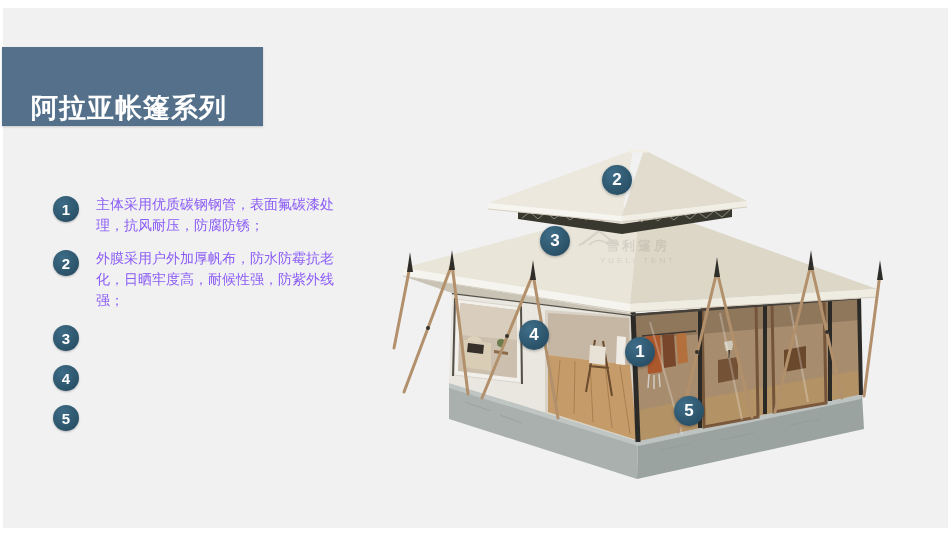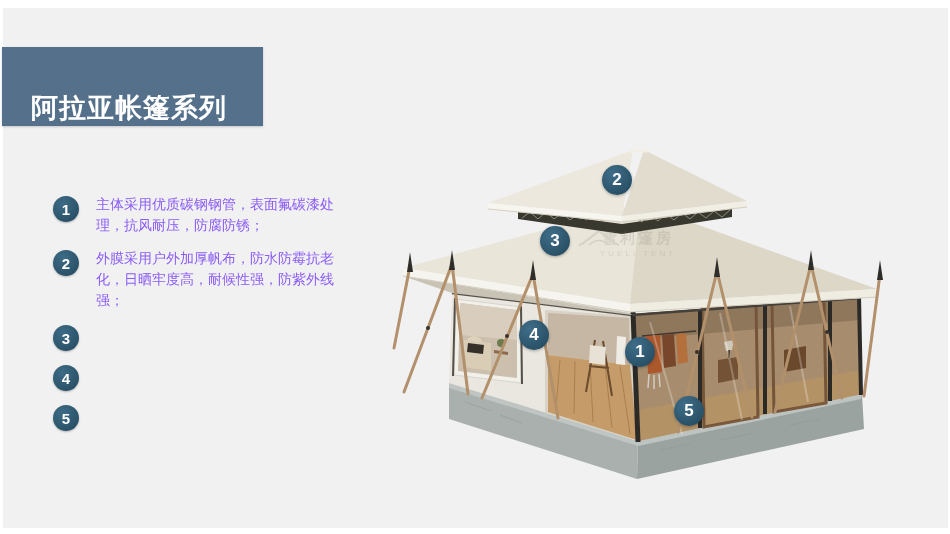--- a/index.html
+++ b/index.html
@@ -32,21 +32,21 @@
     color:#fff; font-size:17px; font-weight:bold; display:flex; align-items:center;
     justify-content:center; box-shadow:0 1px 3px rgba(0,0,0,.3); }
   .co-2 { left:212px; top:25px; }
   .co-3 { left:150px; top:86px; }
   .co-4 { left:129px; top:180px; }
   .co-1 { left:235px; top:197px; }
   .co-5 { left:284px; top:256px; }
 
   .watermark { position:absolute; left:187px; top:88px; width:122px; text-align:center;
     opacity:.16; color:#6f6a62; pointer-events:none; }
-  .watermark .wm-cn { font-size:15px; font-weight:bold; letter-spacing:3px; margin-top:1px; }
+  .watermark .wm-cn { font-size:13px; font-weight:bold; letter-spacing:3px; margin-top:9px; }
   .watermark .wm-en { font-size:8px; letter-spacing:3px; margin-top:1px; }
 </style>
 </head>
 <body>
 
 <div class="slide">
 
   <div class="banner">
     <h1>阿拉亚帐篷系列</h1>
   </div>

